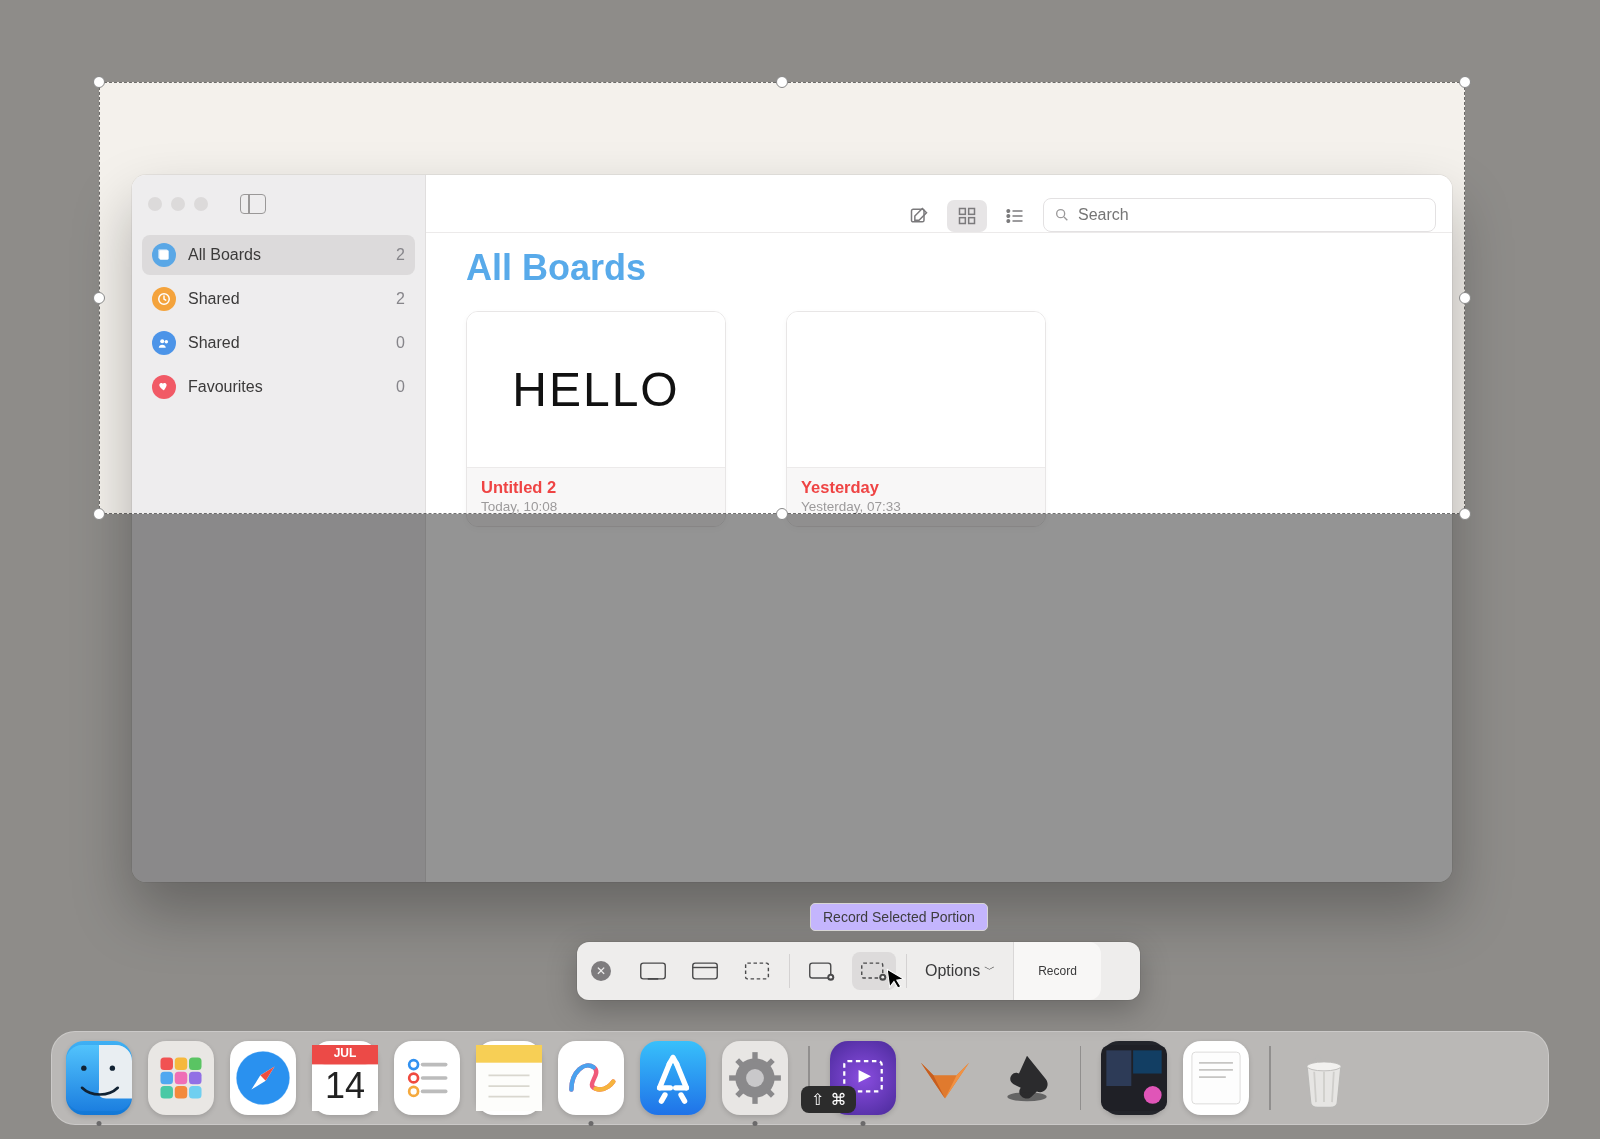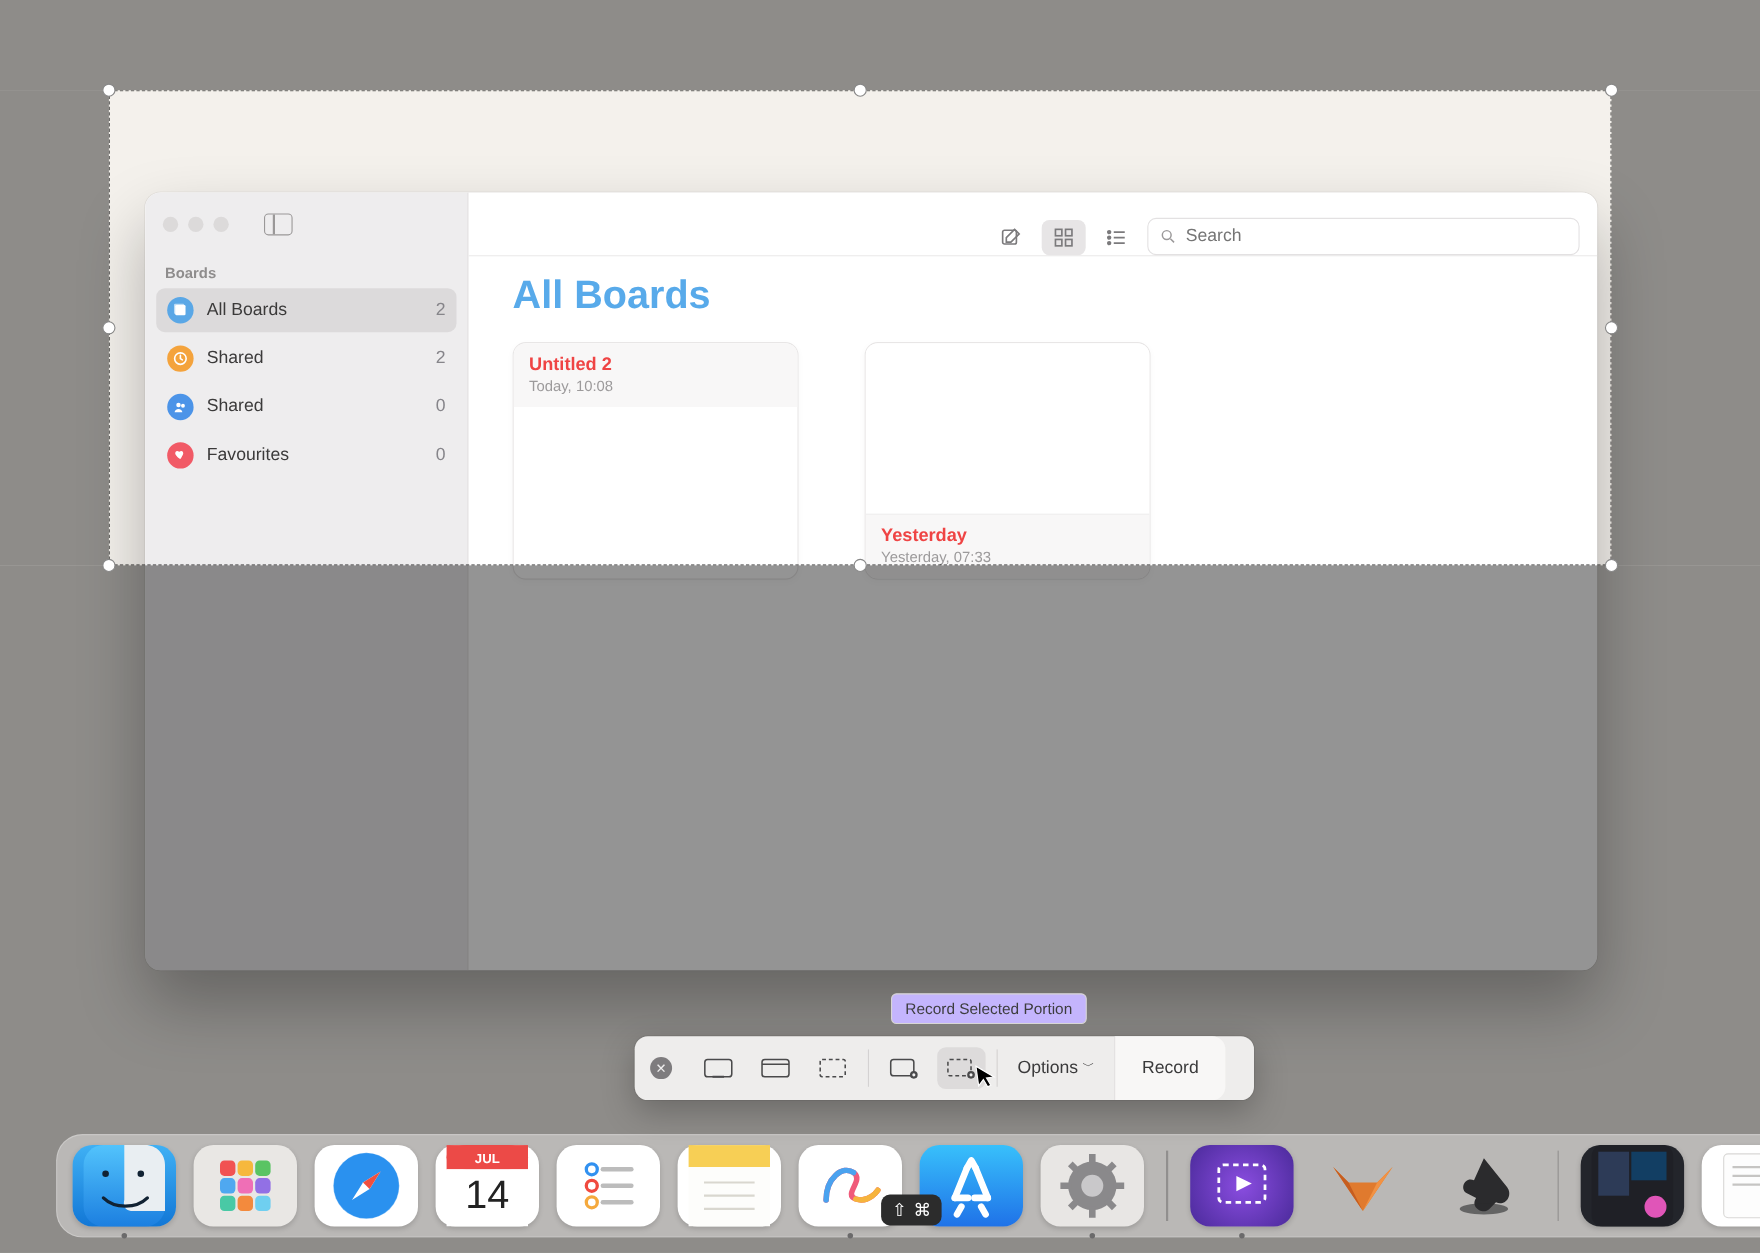--- a/index.html
+++ b/index.html
@@ -208,21 +208,21 @@
   .shot-text {
     padding: 0 18px;
     font-size: 16px;
     color: #3a3a3b;
     display: flex; gap: 4px;
   }
   .shot-record {
     padding: 0 24px;
     height: 100%;
     display: flex; align-items: center;
-    font-size: 16px;
+    font-size: 12px;
     color: #3a3a3b;
     border-left: 1px solid #d9d7d7;
     background: #f8f7f6;
     border-top-right-radius: 12px;
     border-bottom-right-radius: 12px;
   }
   .tooltip {
     position: absolute;
     left: 810px; top: 903px;
     background: #c4b5fd;
@@ -247,21 +247,21 @@
     background: rgba(222,220,219,0.55);
     border-radius: 24px;
     border: 1px solid rgba(255,255,255,0.25);
     display: flex;
     align-items: center;
     padding: 0 14px;
     gap: 16px;
   }
   .dock-sep { width: 1.5px; height: 64px; background: rgba(0,0,0,0.22); margin: 0 4px; }
   .app {
-    width: 94px; height: 74px;
+    width: 66px; height: 74px;
     border-radius: 18px;
     position: relative;
     display: flex; align-items: center; justify-content: center;
     box-shadow: 0 2px 5px rgba(0,0,0,0.15);
   }
   .app .ind {
     position: absolute;
     bottom: -11px; left: 50%;
     transform: translateX(-50%);
     width: 5px; height: 5px;
@@ -297,21 +297,20 @@
 <div class="window">
   <div class="sidebar">
     <div class="tb">
       <div class="traffic">
         <div class="dot"></div>
         <div class="dot"></div>
         <div class="dot"></div>
       </div>
       <div class="sidebar-toggle"></div>
     </div>
-    <div class="section-label">Boards</div>
 
     <div class="nav-item active">
       <div class="nav-icon" style="background:#5aa7e6">
         <svg viewBox="0 0 24 24">
             <rect x="4" y="4" width="16" height="16" rx="2" fill="#fff"></rect>
             <rect x="2" y="2" width="16" height="16" rx="2" fill="#fff" opacity="0.6"></rect>
           </svg>
       </div>
       <span>All Boards</span>
       <span class="nav-count">2</span>
@@ -379,20 +378,23 @@
             <circle cx="10" cy="10" r="6" fill="none" stroke="#9b999a" stroke-width="2"></circle>
             <line x1="15" y1="15" x2="20" y2="20" stroke="#9b999a" stroke-width="2"></line>
           </svg>
         <input placeholder="Search" style="">
       </div>
     </div>
     <div class="content">
       <div class="page-title">All Boards</div>
       <div class="cards">
         <div class="card">
+          <div class="card-preview">
+            <span class="hello">HELLO</span>
+          </div>
           <div class="card-meta">
             <div class="card-title">Untitled 2</div>
             <div class="card-sub">Today, 10:08</div>
           </div>
         </div>
         <div class="card">
           <div class="card-preview">
             <span class="hello"></span>
           </div>
           <div class="card-meta">

